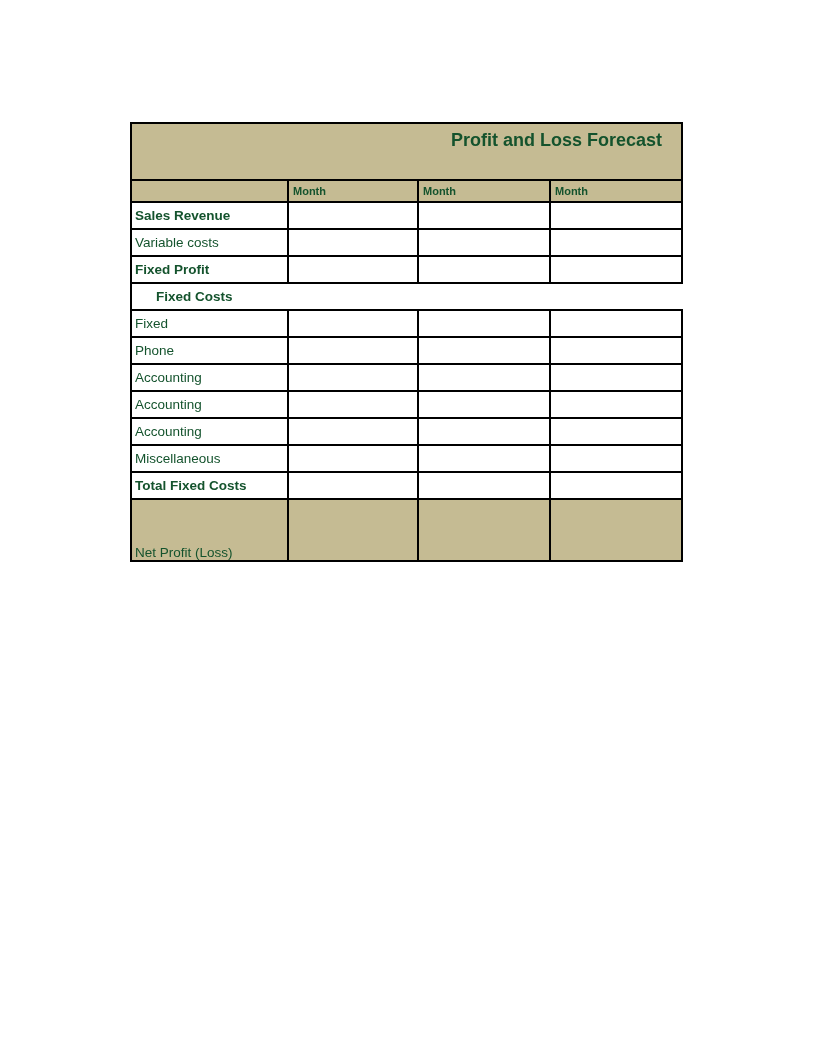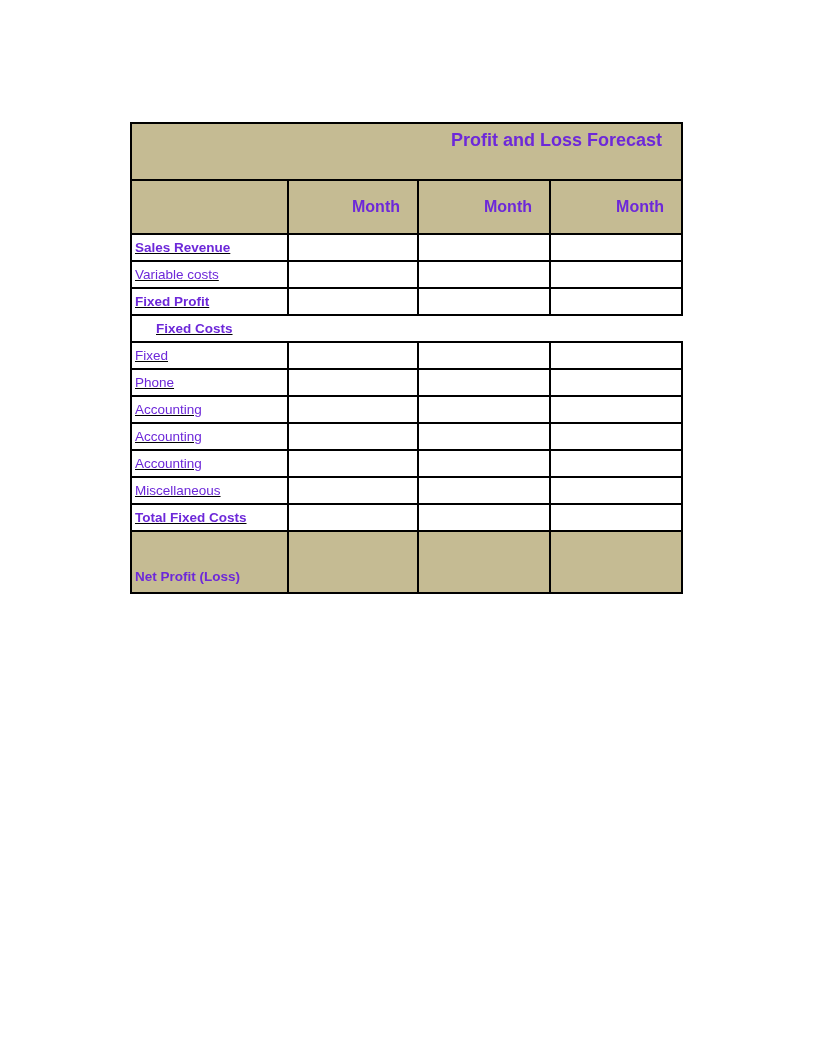--- a/index.html
+++ b/index.html
@@ -18,61 +18,61 @@
     border-collapse: collapse;
     table-layout: fixed;
   }
   .col-label { width: 157px; }
   .col-m1 { width: 130px; }
   .col-m2 { width: 132px; }
   .col-m3 { width: 132px; }
 
   td {
     border: 2px solid #000000;
-    color: #6d28d9;
+    color: #14532d;
     font-size: 13.5px;
     background: #ffffff;
     padding: 0 2px 0 3px;
     overflow: hidden;
     white-space: nowrap;
     vertical-align: middle;
   }
   .tan { background: #c5bb93; }
 
   tr.title-row { height: 57px; }
   td.title-cell {
     text-align: right;
     vertical-align: top;
     padding: 6px 19px 0 0;
     font-size: 18px;
     font-weight: bold;
   }
 
   tr.month-row { height: 19px; }
   tr.month-row td {
-    text-align: right;
+    text-align: left;
     font-weight: bold;
-    padding: 17px;
-    font-size: 16px;
+    padding: 4px;
+    font-size: 11px;
   }
 
-  tr.body-row { height: 27px; text-decoration: underline; }
+  tr.body-row { height: 27px; }
   td.bold { font-weight: bold; }
 
   td.section-cell {
     border-right: none;
     font-weight: bold;
     padding-left: 24px;
   }
 
   tr.net-row { height: 62px; }
   td.net-label {
     vertical-align: bottom;
-    padding-bottom: 8px;
-    font-weight: bold;
+    padding-bottom: 0;
+    font-weight: normal;
   }
 </style>
 </head>
 <body>
 
 <table class="pl">
   <colgroup>
     <col class="col-label">
       <col class="col-m1">
       <col class="col-m2">

